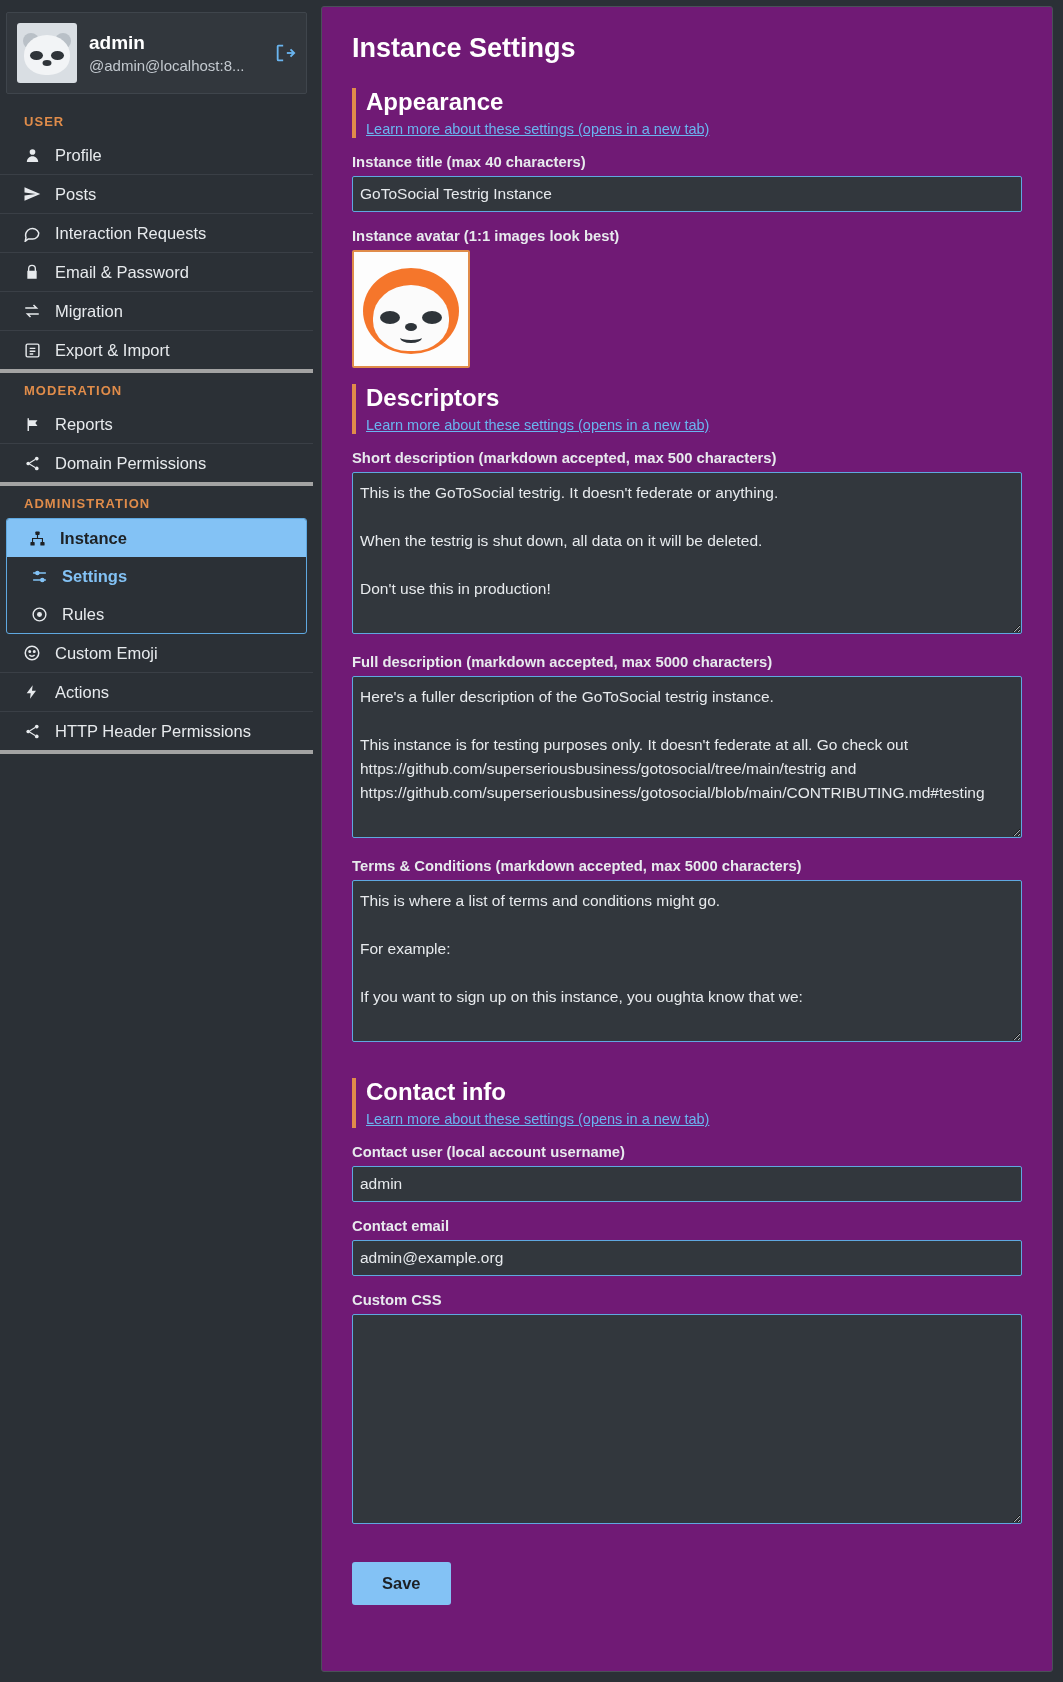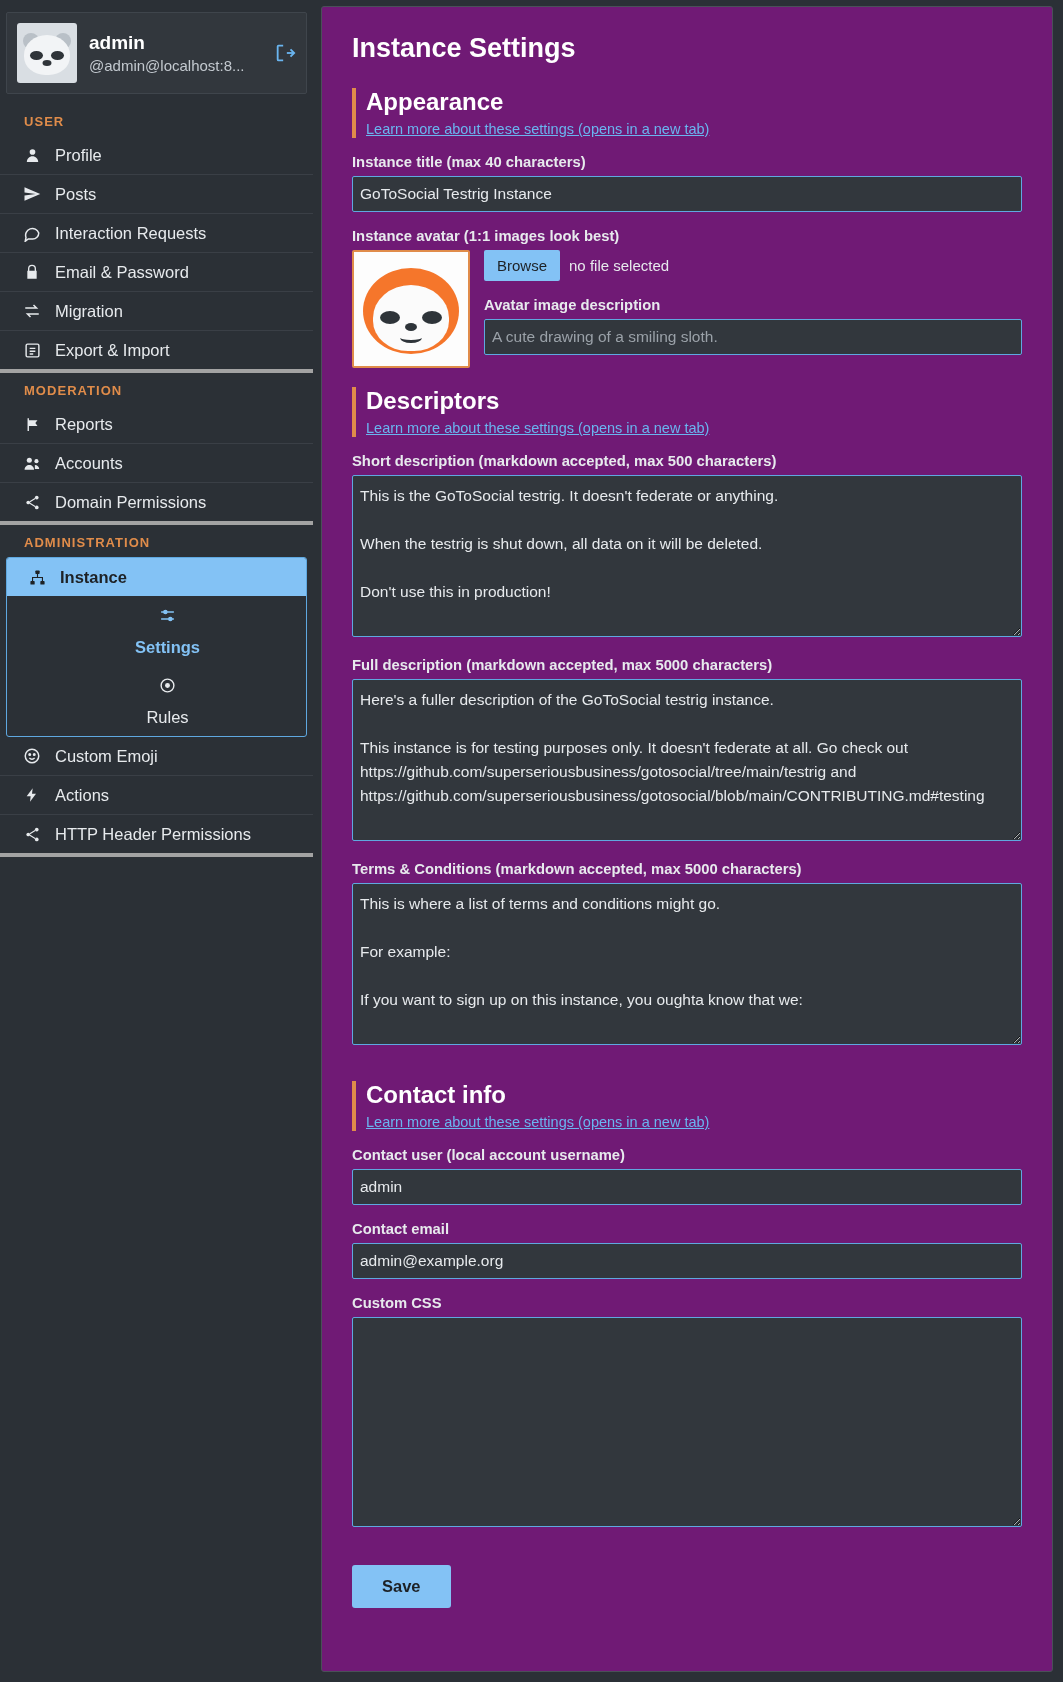--- a/index.html
+++ b/index.html
@@ -121,21 +121,20 @@
     border-bottom: none;
     padding-left: 20px;
   }
   .nav-item.active .ico { color: #1d2125; }
   .nav-sub {
     display: flex; align-items: center; gap: 13px;
     padding: 9px 0 9px 22px;
     font-size: 16.5px;
     color: #e7eaed;
     cursor: pointer;
-    flex-direction: column;
   }
   .nav-sub.selected { color: #83c2f5; font-weight: bold; }
   .nav-sub .ico { width: 20px; height: 20px; display:flex; align-items:center; justify-content:center; flex:0 0 20px;}
   .nav-sub.selected .ico { color: #83c2f5; }
 
   
   .main {
     flex: 1;
     margin: 6px 10px 10px 8px;
     background: #701a75;
@@ -339,30 +338,20 @@
     <li class="nav-item">
       <span class="ico">
         <svg width="17" height="17" viewBox="0 0 24 24" fill="currentColor">
             <path d="M5 3v18h2v-7h12l-3-4 3-4H7V3z"></path>
           </svg>
       </span>
       <span>Reports</span>
     </li>
     <li class="nav-item">
       <span class="ico">
-        <svg width="19" height="19" viewBox="0 0 24 24" fill="currentColor">
-            <circle cx="8" cy="8" r="3.2"></circle>
-            <circle cx="17" cy="9" r="2.6"></circle>
-            <path d="M2 20c0-3.3 2.7-6 6-6s6 2.7 6 6zM15 14c3 0 5.5 2.2 5.5 5H15z"></path>
-          </svg>
-      </span>
-      <span>Accounts</span>
-    </li>
-    <li class="nav-item">
-      <span class="ico">
         <svg width="17" height="17" viewBox="0 0 24 24" fill="currentColor">
             <circle cx="18" cy="5" r="2.6"></circle>
             <circle cx="6" cy="12" r="2.6"></circle>
             <circle cx="18" cy="19" r="2.6"></circle>
             <path d="M8.3 10.8l7.4-4.3M8.3 13.2l7.4 4.3" stroke="currentColor" stroke-width="1.7"></path>
           </svg>
       </span>
       <span>Domain Permissions</span>
     </li>
   </ul>
@@ -452,30 +441,20 @@
     <label>Instance avatar (1:1 images look best)</label>
     <div class="avatar-row">
       <div class="avatar-big">
         <div class="head"></div>
         <div class="face2"></div>
         <div class="e1"></div>
           <div class="e2"></div>
         <div class="n"></div>
           <div class="m"></div>
       </div>
-      <div class="file-area">
-        <div class="file-line">
-          <button class="browse-btn">Browse</button>
-          <span class="file-none">no file selected</span>
-        </div>
-        <div class="field">
-          <label>Avatar image description</label>
-          <input type="text" placeholder="A cute drawing of a smiling sloth." style="">
-        </div>
-      </div>
     </div>
   </div>
 
   
   <div class="section-head">
     <h2>Descriptors</h2>
     <a href="#">Learn more about these settings (opens in a new tab)</a>
   </div>
 
   <div class="field">

